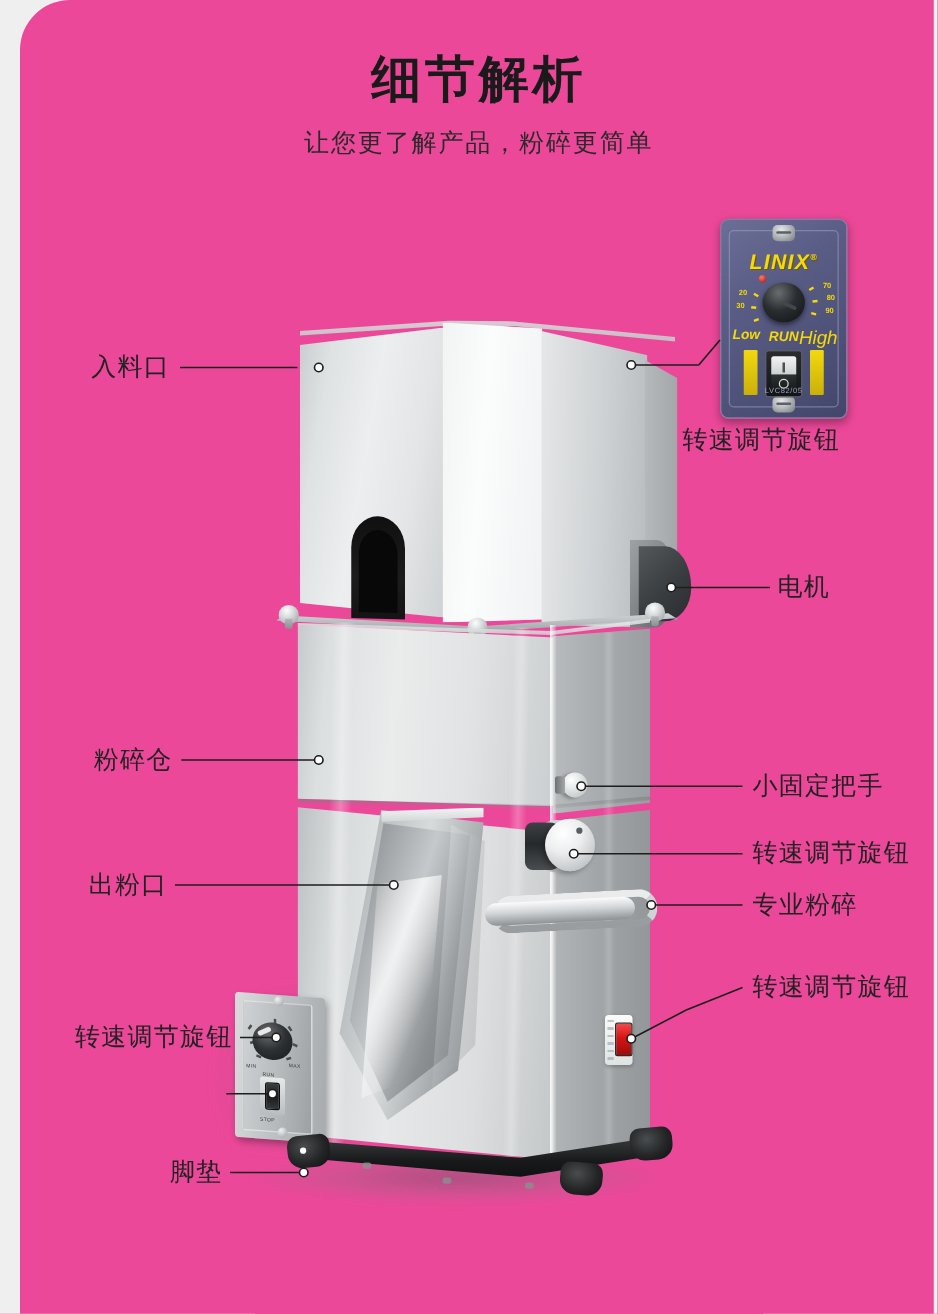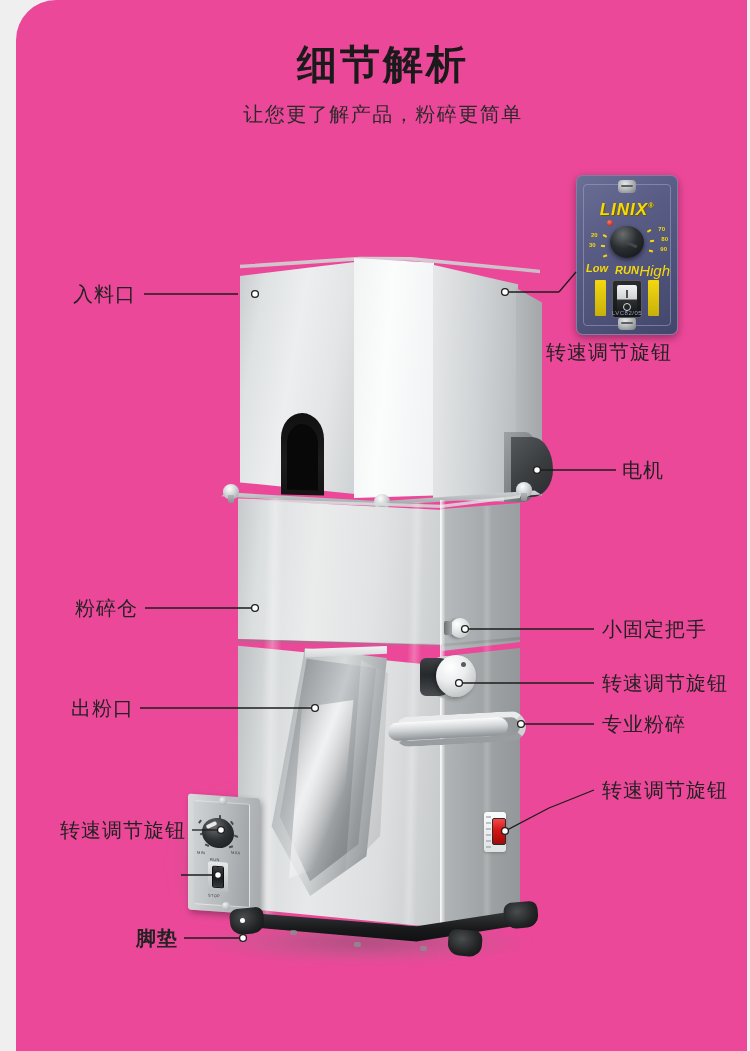--- a/index.html
+++ b/index.html
@@ -880,16 +880,16 @@
 
     <div class="callout left" style="left:0px;  top:698px; width:118px;">出粉口</div>
 
     <div class="callout right" style="left:586px; top:714px;">专业粉碎</div>
 
     <div class="callout right" style="left:586px; top:780px;">转速调节旋钮</div>
 
     <div class="callout left" style="left:0px;  top:820px; width:170px;">转速调节旋钮</div>
 
 
-    <div class="callout left" style="left:0px;  top:928px; width:162px;font-weight:bold;">脚垫</div>
+    <div class="callout left" style="left:0px;  top:928px; width:162px;">脚垫</div>
 
   </div>
 </div>
 
 </body></html>

